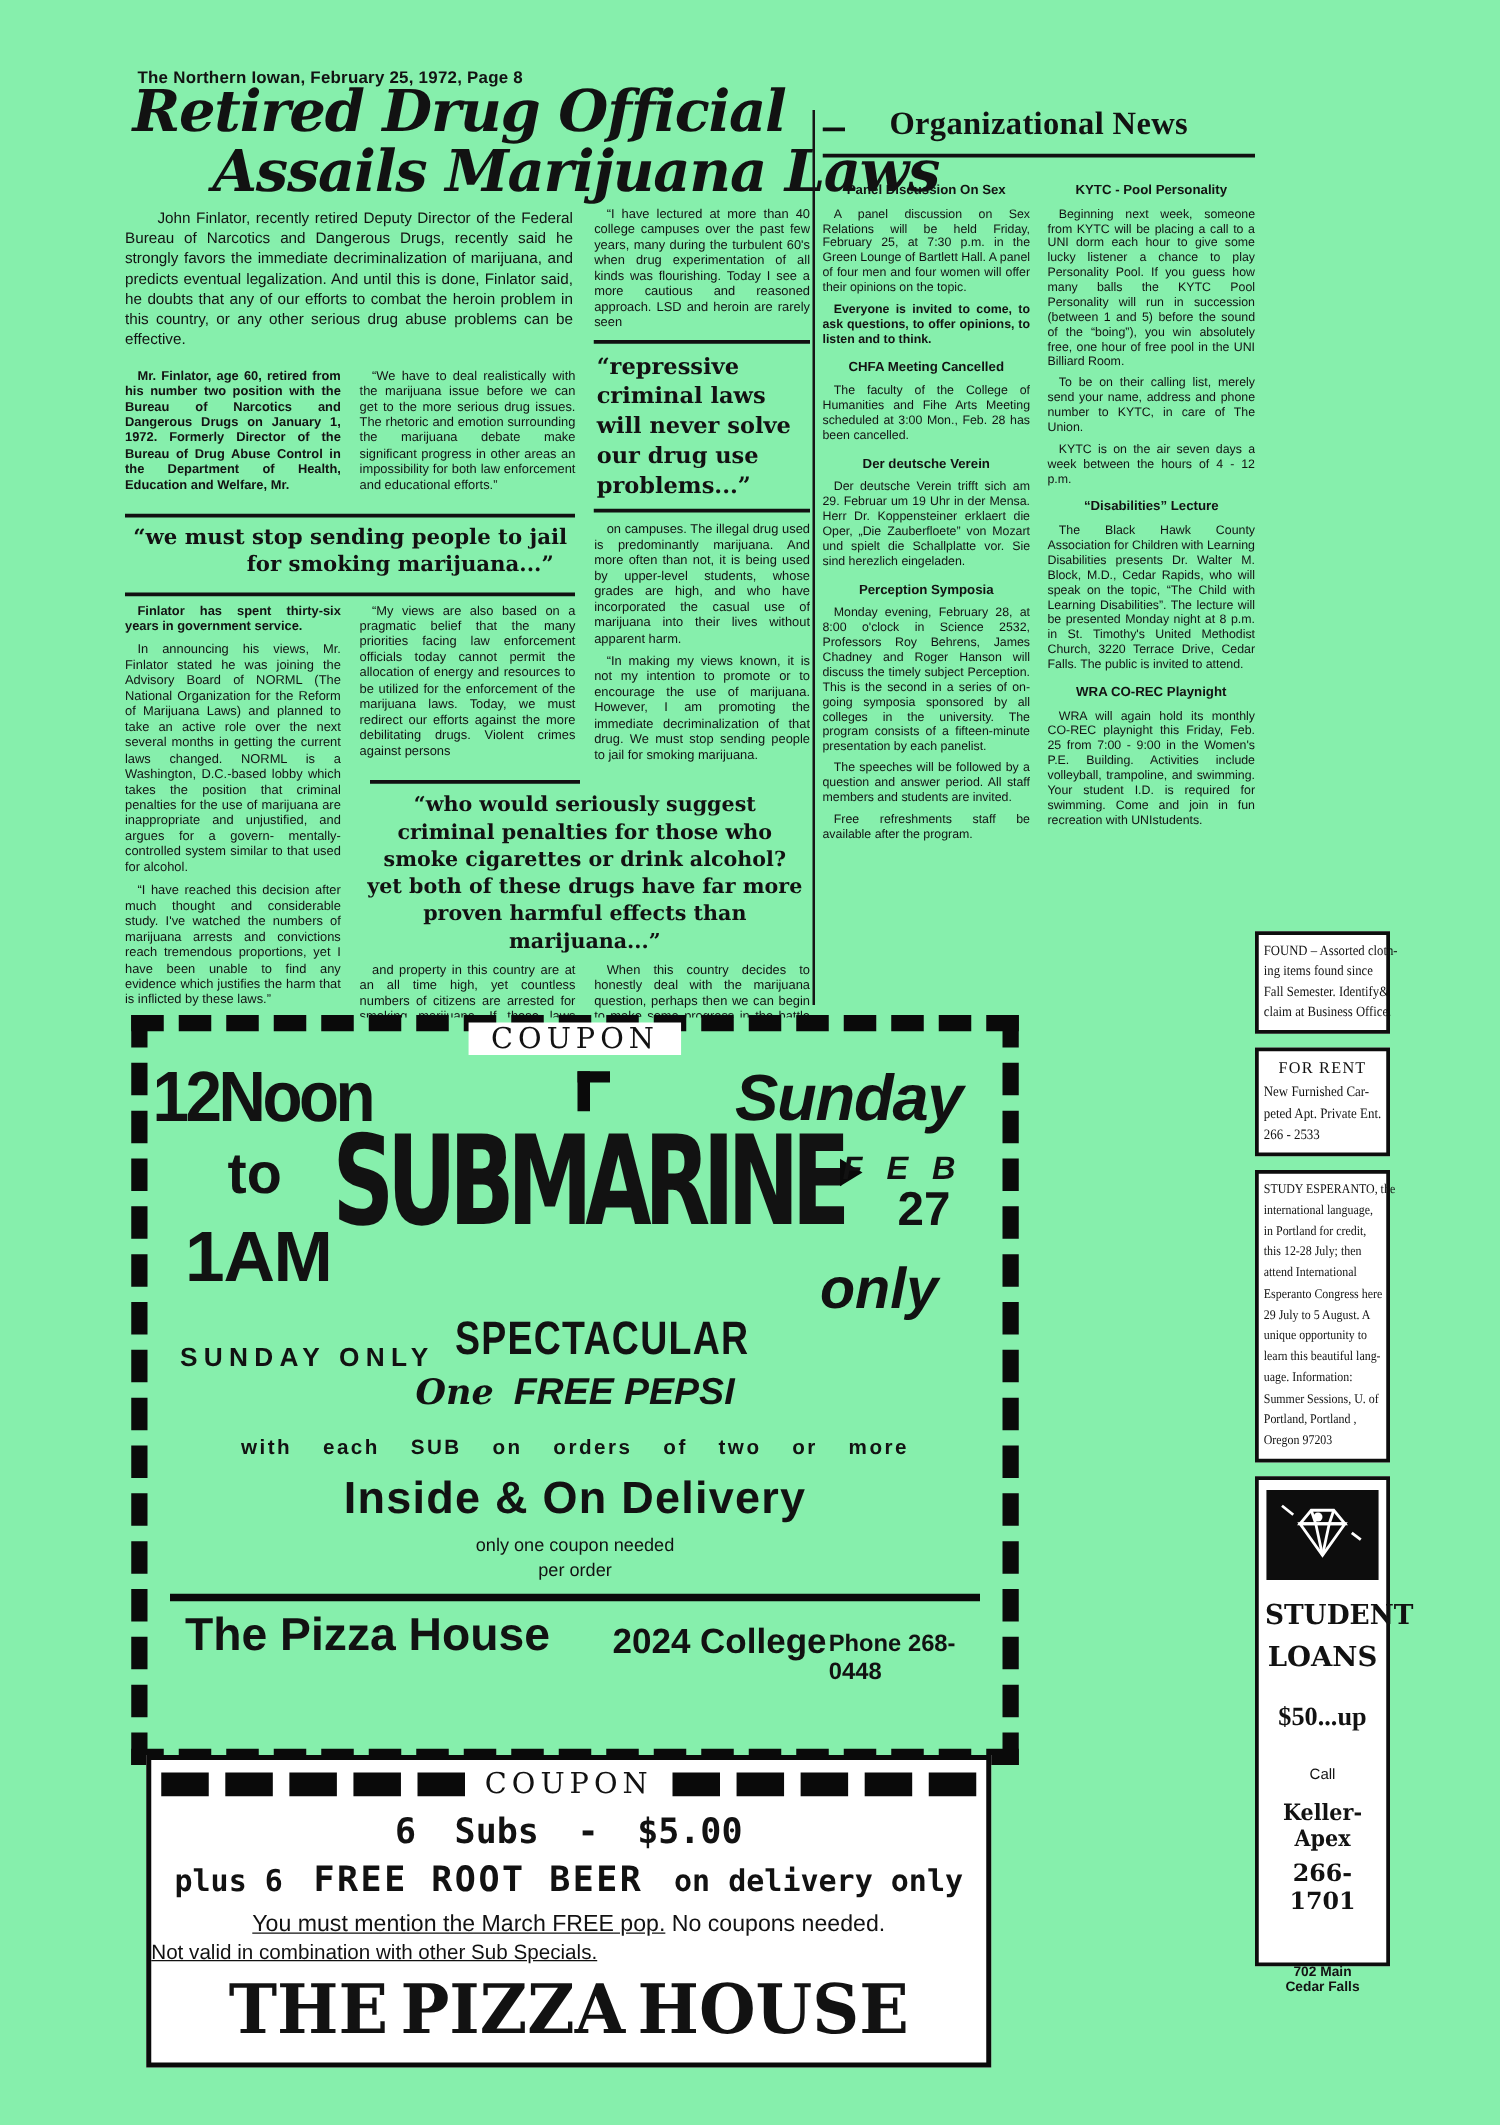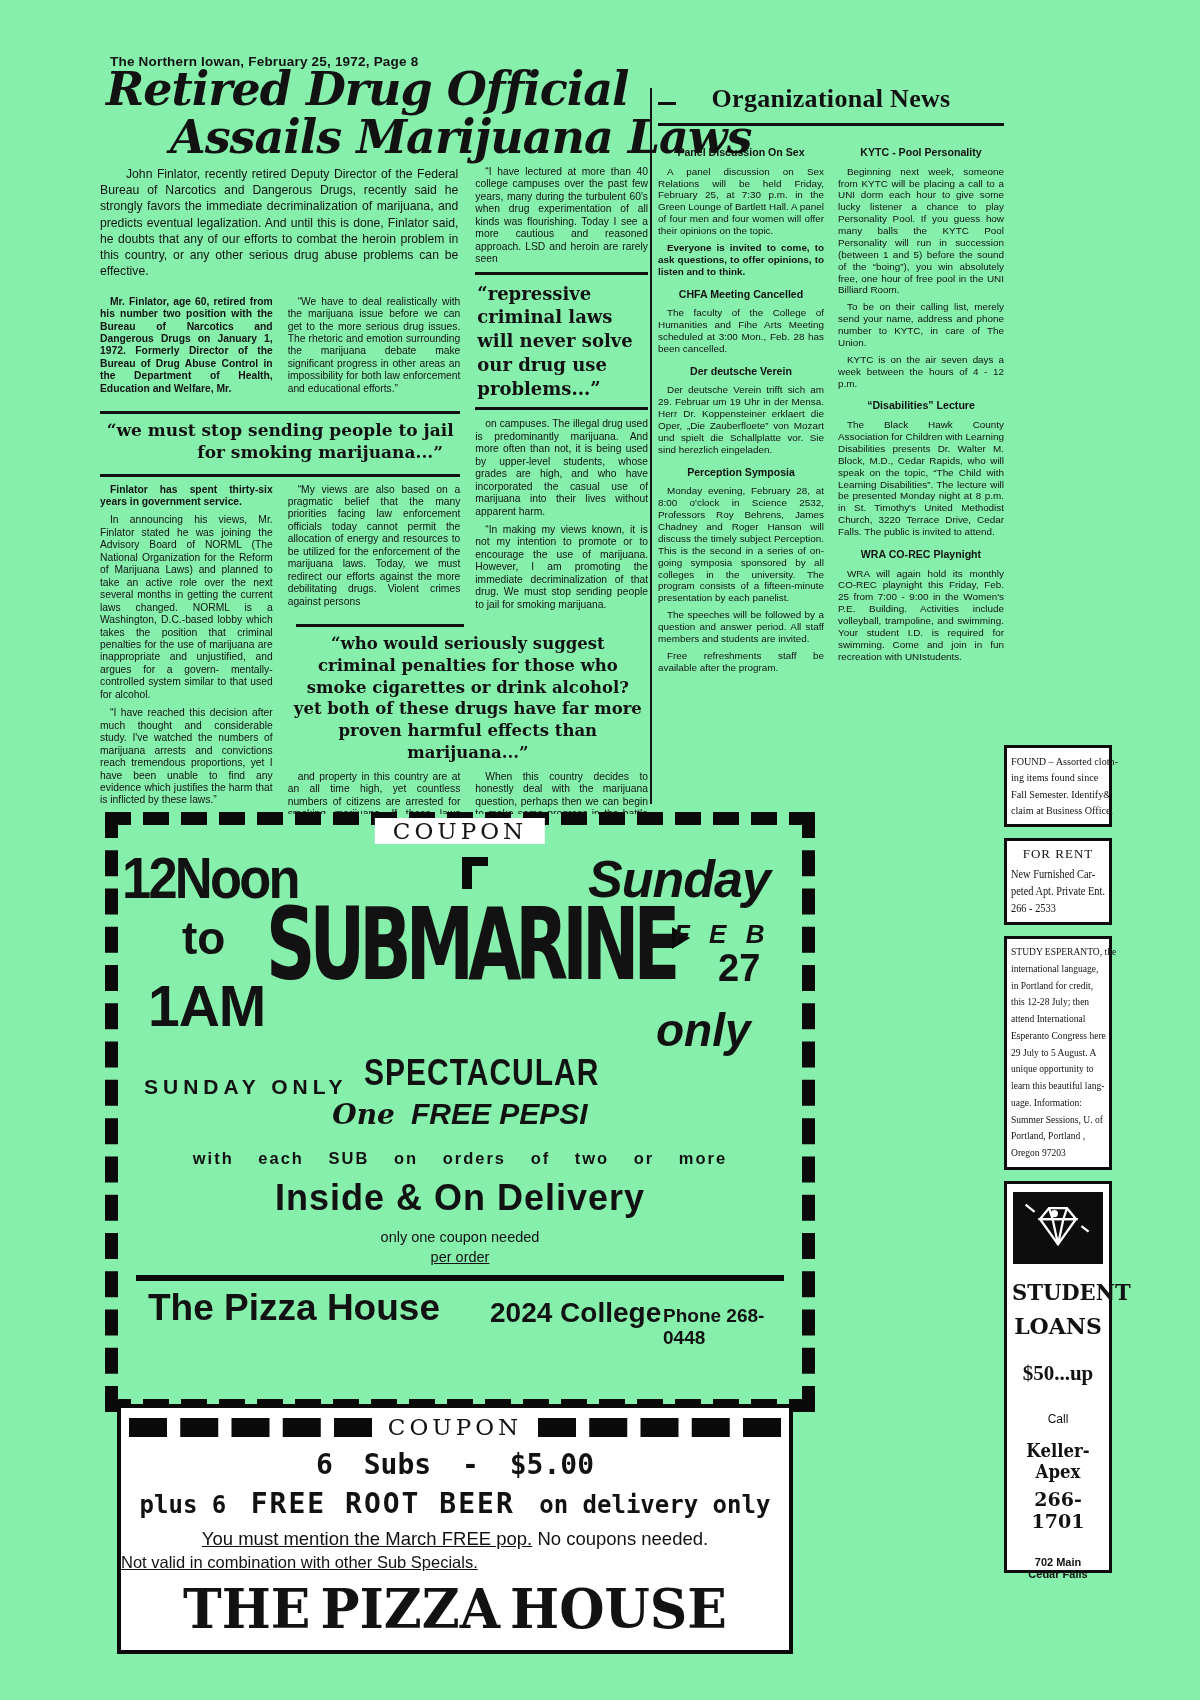--- a/index.html
+++ b/index.html
@@ -55,21 +55,21 @@
   .rent .adlines{font-size:11.5px;line-height:1.5;}
   .esp .adlines{font-size:10.6px;line-height:1.58;}
   .loans{text-align:center;padding:7px 3px;height:372px;font-family:"DejaVu Serif",serif;}
   .loans-logo{width:90px;height:74px;margin:0 auto 14px;display:block;}
   .loans-l1{font-weight:bold;font-size:22px;transform:scaleX(.96);letter-spacing:0;}
   .loans-l2{font-weight:bold;font-size:22px;margin-top:8px;}
   .loans-l3{font-weight:bold;font-size:21px;margin-top:22px;font-family:Liberation Serif, serif;}
   .loans-l4{font-size:12px;margin-top:26px;font-family:"Liberation Sans",sans-serif;}
   .loans-l5{font-weight:bold;font-size:18px;margin-top:14px;transform:scaleX(.92);}
   .loans-l6{font-weight:bold;font-size:19px;margin-top:6px;}
-  .loans-l7{font-weight:bold;font-size:11px;margin-top:24px;font-family:"Liberation Sans",sans-serif;}
+  .loans-l7{font-weight:bold;font-size:11px;margin-top:40px;font-family:"Liberation Sans",sans-serif;}
   
   .pizza{position:absolute;left:105px;top:812px;width:710px;height:848px;}
   .pz-top{position:absolute;left:0;top:0;width:710px;height:600px;border:13px dashed #0a0a0a;box-sizing:border-box;}
   .coupon-label{position:absolute;left:50%;transform:translateX(-50%);background:#fff;
                 font-family:"DejaVu Serif",serif;font-size:23px;letter-spacing:4px;padding:0 18px;}
   .cl-top{top:-7px;}
   .pz-abs{position:absolute;font-weight:bold;}
   .noon{left:4px;top:20px;font-size:57px;letter-spacing:-3px;transform:scaleX(.92);transform-origin:left;}
   .to{left:64px;top:86px;font-size:46px;}
   .am{left:30px;top:148px;font-size:57px;letter-spacing:-1px;}
@@ -84,21 +84,21 @@
   .feb{left:556px;top:94px;font-size:26px;font-style:italic;letter-spacing:6px;}
   .num27{left:600px;top:122px;font-size:38px;}
   .only{left:538px;top:178px;font-size:46px;font-style:italic;}
   .sunonly{left:26px;top:234px;font-size:21px;letter-spacing:5px;margin-top:16px;}
   .spect{left:246px;top:226px;font-size:30px;letter-spacing:1px;transform:scaleY(1.25);transform-origin:top;}
   .pepsi{left:0;top:272px;width:684px;text-align:center;font-size:30px;font-style:italic;}
   .pepsi .one{font-family:"DejaVu Serif",serif;font-size:28px;margin-right:16px;}
   .witheach{left:0;top:324px;width:684px;text-align:center;font-size:16.5px;letter-spacing:2px;word-spacing:18px;}
   .inside{left:0;top:352px;width:684px;text-align:center;font-size:36px;letter-spacing:1px;}
   .note{left:0;width:684px;text-align:center;font-size:14.5px;font-weight:normal;}
-  .n1{top:404px;} .n2{top:424px;text-decoration:underline;}
+  .n1{top:404px;} .n2{top:424px;}
   .pz-rule{position:absolute;left:18px;top:450px;width:648px;height:6px;background:#0a0a0a;}
   .ph-name{left:30px;top:462px;font-size:37px;}
   .ph-addr{left:372px;top:472px;font-size:28px;}
   .ph-phone{left:545px;top:480px;font-size:19px;}
   .pz-bottom{position:absolute;left:12px;top:592px;width:676px;height:250px;border:4px solid #0a0a0a;
              background:#fff;box-sizing:border-box;}
   .dashrow{display:flex;align-items:center;margin:6px 8px 0;}
   .dashseg{flex:1;height:0;border-top:19px dashed #0a0a0a;}
   .coupon-mid{font-family:"DejaVu Serif",serif;font-size:23px;letter-spacing:4px;padding:0 16px;}
   .deal1{text-align:center;font-family:"DejaVu Sans Mono",monospace;font-weight:bold;

